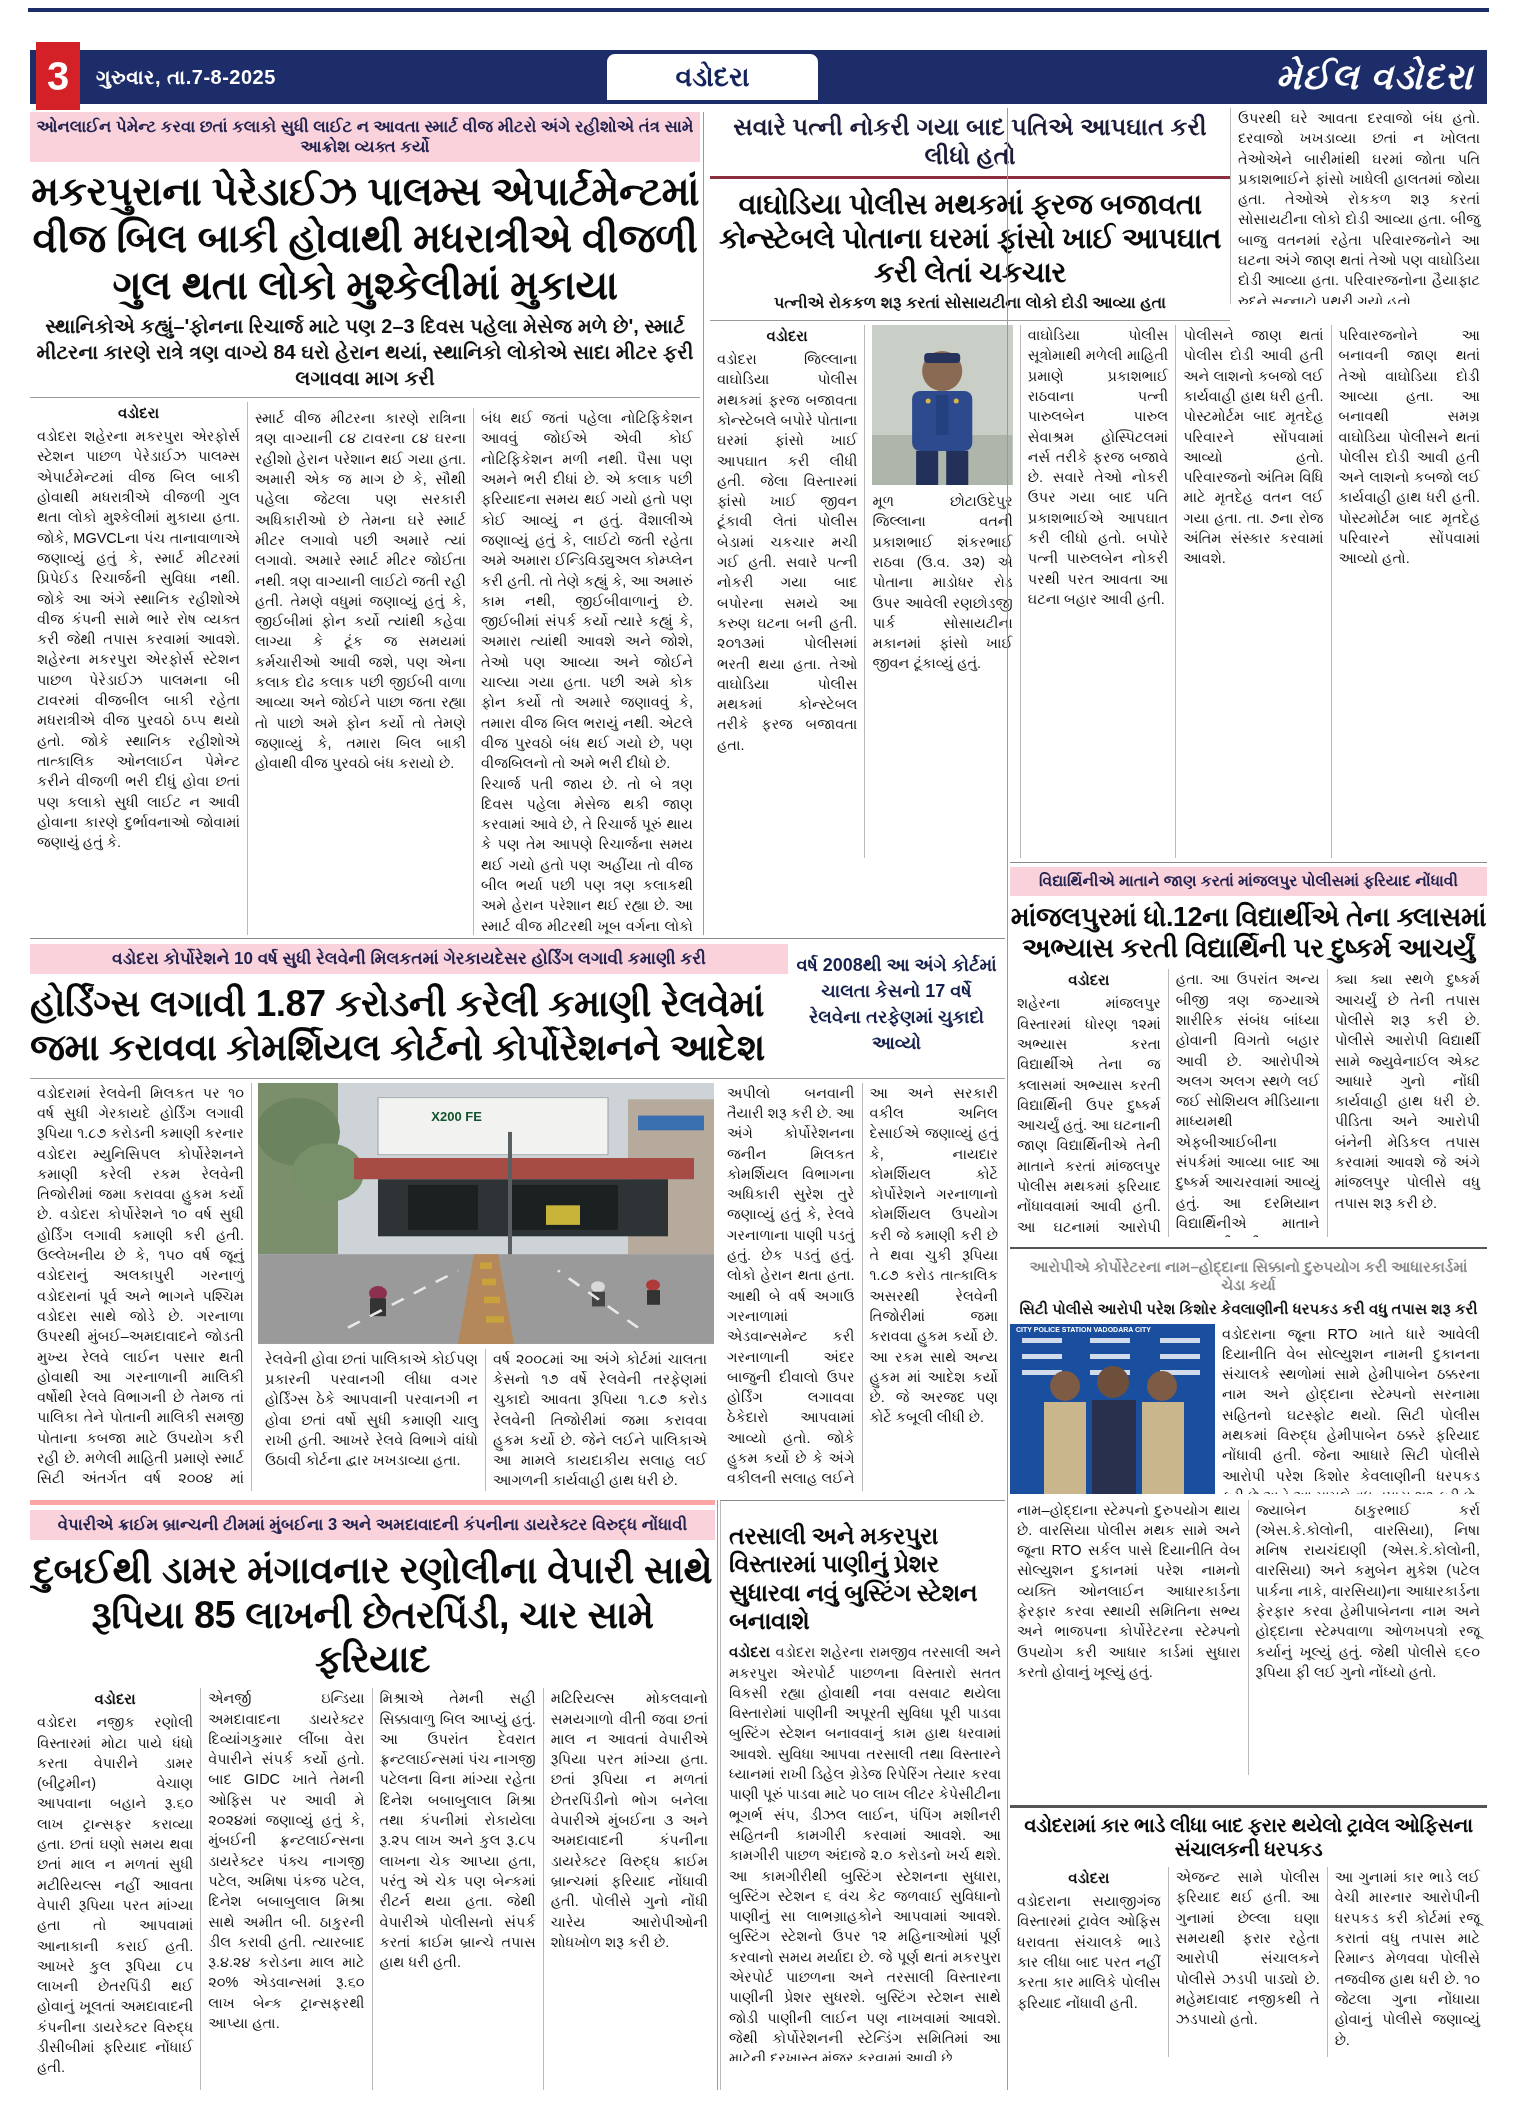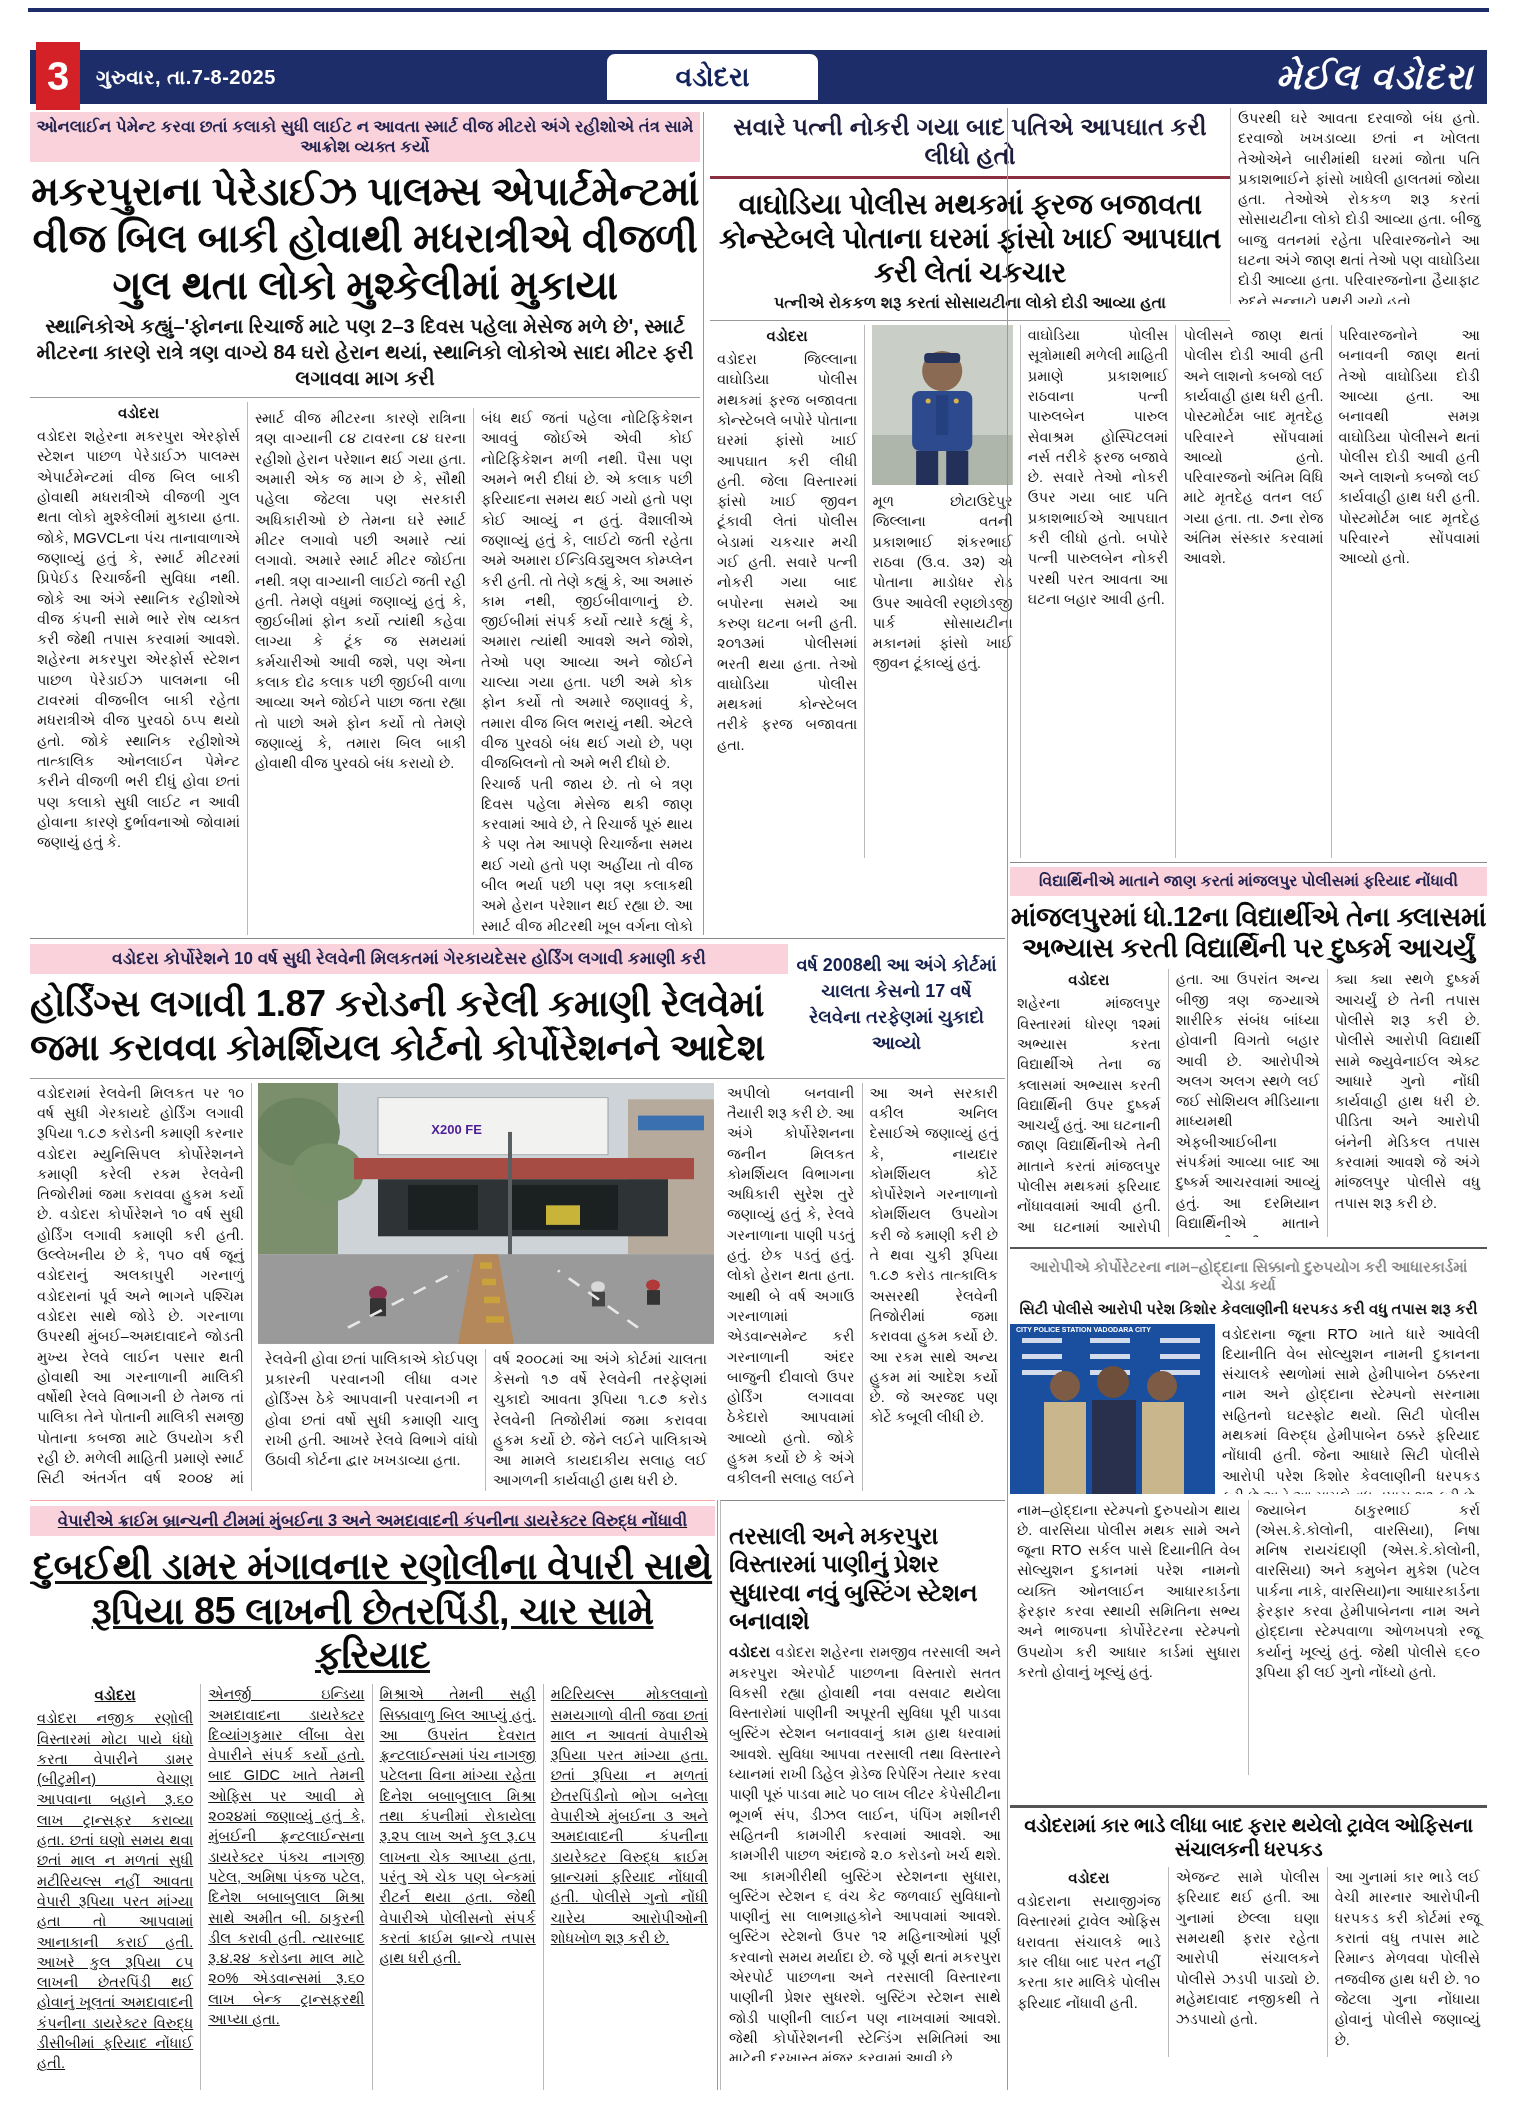--- a/index.html
+++ b/index.html
@@ -207,21 +207,21 @@
             <circle cx="340" cy="250" r="7" fill="#d9d9d9"></circle>
               <rect x="334" y="256" width="13" height="18" fill="#444"></rect>
             <circle cx="395" cy="248" r="7" fill="#b03a3a"></circle>
               <rect x="389" y="254" width="13" height="18" fill="#333"></rect>
             <g stroke="#e8e8e8" stroke-width="3" stroke-dasharray="14 12">
                 <line x1="90" y1="300" x2="200" y2="230"></line>
                 <line x1="380" y1="300" x2="300" y2="230"></line>
               </g>
             <rect x="250" y="60" width="4" height="150" fill="#5a5f62"></rect>
           </svg>
-          <div class="ph-caption-text" style="left:38%;top:10%;font-size:13px;color:#4c1d95;margin-top:13px;">X200 FE</div>
+          <div class="ph-caption-text" style="left:38%;top:10%;font-size:13px;color:#14532d;">X200 FE</div>
         </div>
         <div class="body-row" style="flex:1;margin-top:5px;">
           <div class="col" style="width:50%;"><span>રેલવેની હોવા છતાં પાલિકાએ કોઈપણ પ્રકારની પરવાનગી લીધા વગર હોર્ડિંગ્સ ઠેકે આપવાની પરવાનગી ન હોવા છતાં વર્ષો સુધી કમાણી ચાલુ રાખી હતી. આખરે રેલવે વિભાગે વાંધો ઉઠાવી કોર્ટના દ્વાર ખખડાવ્યા હતા.</span></div>
           <div class="col" style="width:50%;"><span>વર્ષ ૨૦૦૮માં આ અંગે કોર્ટમાં ચાલતા કેસનો ૧૭ વર્ષે રેલવેની તરફેણમાં ચુકાદો આવતા રૂપિયા ૧.૮૭ કરોડ રેલવેની તિજોરીમાં જમા કરાવવા હુકમ કર્યો છે. જેને લઈને પાલિકાએ આ મામલે કાયદાકીય સલાહ લઈ આગળની કાર્યવાહી હાથ ધરી છે.</span></div>
         </div>
       </div>
       <div class="body-row" style="flex:1;">
         <div class="col" style="width:50%;"><span>અપીલો બનવાની તૈયારી શરૂ કરી છે. આ અંગે કોર્પોરેશનના જનીન મિલકત કોમર્શિયલ વિભાગના અધિકારી સુરેશ તુરે જણાવ્યું હતું કે, રેલવે ગરનાળાના પાણી પડતું હતું. છેક પડતું હતું. લોકો હેરાન થતા હતા. આથી બે વર્ષ અગાઉ ગરનાળામાં એડવાન્સમેન્ટ કરી ગરનાળાની અંદર બાજુની દીવાલો ઉપર હોર્ડિંગ લગાવવા ઠેકેદારો આપવામાં આવ્યો હતો. જોકે હુકમ કર્યો છે કે અંગે વકીલની સલાહ લઈને કાર્યવાહી જશે.</span></div>
         <div class="col" style="width:50%;"><span>આ અને સરકારી વકીલ અનિલ દેસાઈએ જણાવ્યું હતું કે, નાયદાર કોમર્શિયલ કોર્ટે કોર્પોરેશને ગરનાળાનો કોમર્શિયલ ઉપયોગ કરી જે કમાણી કરી છે તે થવા ચુકી રૂપિયા ૧.૮૭ કરોડ તાત્કાલિક અસરથી રેલવેની તિજોરીમાં જમા કરાવવા હુકમ કર્યો છે. આ રકમ સાથે અન્ય હુકમ માં આદેશ કર્યો છે. જે અરજદ પણ કોર્ટે કબૂલી લીધી છે.</span></div>
       </div>
@@ -257,21 +257,21 @@
         <div class="ph-caption-text" style="left:6px;top:2px;font-size:7px;color:#ffffff;width:190px;">CITY POLICE STATION VADODARA CITY</div>
       </div>
       <div class="col" style="flex:1;border-right:none;"><span>વડોદરાના જૂના RTO ખાતે ધારે આવેલી દિયાનીતિ વેબ સોલ્યુશન નામની દુકાનના સંચાલકે સ્થળોમાં સામે હેમીપાબેન ઠક્કરના નામ અને હોદ્દાના સ્ટેમ્પનો સરનામા સહિતનો ઘટસ્ફોટ થયો. સિટી પોલીસ મથકમાં વિરુદ્ધ હેમીપાબેન ઠક્કરે ફરિયાદ નોંધાવી હતી. જેના આધારે સિટી પોલીસે આરોપી પરેશ કિશોર કેવલાણીની ધરપકડ કરી છે અને આ મામલે વધુ તપાસ શરૂ કરી છે.</span></div>
     </div>
     <div class="body-row" style="height:275px;margin-top:6px;">
       <div class="col" style="width:50%;"><span>નામ–હોદ્દાના સ્ટેમ્પનો દુરુપયોગ થાય છે. વારસિયા પોલીસ મથક સામે અને જૂના RTO સર્કલ પાસે દિયાનીતિ વેબ સોલ્યુશન દુકાનમાં પરેશ નામનો વ્યક્તિ ઓનલાઈન આધારકાર્ડના ફેરફાર કરવા સ્થાયી સમિતિના સભ્ય અને ભાજપના કોર્પોરેટરના સ્ટેમ્પનો ઉપયોગ કરી આધાર કાર્ડમાં સુધારા કરતો હોવાનું ખૂલ્યું હતું.</span></div>
       <div class="col" style="width:50%;"><span>જ્યાબેન ઠાકુરભાઈ કર્રા (એસ.કે.કોલોની, વારસિયા), નિષા મનિષ રાયચંદાણી (એસ.કે.કોલોની, વારસિયા) અને કમુબેન મુકેશ (પટેલ પાર્કના નાકે, વારસિયા)ના આધારકાર્ડના ફેરફાર કરવા હેમીપાબેનના નામ અને હોદ્દાના સ્ટેમ્પવાળા ઓળખપત્રો રજૂ કર્યાનું ખૂલ્યું હતું. જેથી પોલીસે ૬૯૦ રૂપિયા ફી લઈ ગુનો નોંધ્યો હતો.</span></div>
     </div>
   </div>
 
-  <div class="art" style="left:30px;top:1500px;width:685px;height:590px;border-top:1px solid #fca5a5;padding-top:5px;text-decoration:underline;">
+  <div class="art" style="left:30px;top:1500px;width:685px;height:590px;border-top:5px solid #fca5a5;padding-top:5px;">
     <div class="kicker" style="font-size:16.5px;">વેપારીએ ક્રાઈમ બ્રાન્ચની ટીમમાં મુંબઈના 3 અને અમદાવાદની કંપનીના ડાયરેક્ટર વિરુદ્ધ નોંધાવી</div>
     <div class="headline" style="font-size:38px;margin:8px 0 6px;">દુબઈથી ડામર મંગાવનાર રણોલીના વેપારી સાથે રૂપિયા 85 લાખની છેતરપિંડી, ચાર સામે ફરિયાદ</div>
     <div class="body-row" style="height:440px;">
       <div class="col" style="width:25%;">
         <div class="dl">વડોદરા</div>
         <span>વડોદરા નજીક રણોલી વિસ્તારમાં મોટા પાયે ધંધો કરતા વેપારીને ડામર (બીટુમીન) વેચાણ આપવાના બહાને રૂ.૬૦ લાખ ટ્રાન્સફર કરાવ્યા હતા. છતાં ઘણો સમય થવા છતાં માલ ન મળતાં સુધી મટીરિયલ્સ નહીં આવતા વેપારી રૂપિયા પરત માંગ્યા હતા તો આપવામાં આનાકાની કરાઈ હતી. આખરે કુલ રૂપિયા ૮૫ લાખની છેતરપિંડી થઈ હોવાનું ખૂલતાં અમદાવાદની કંપનીના ડાયરેક્ટર વિરુદ્ધ ડીસીબીમાં ફરિયાદ નોંધાઈ હતી.</span>
       </div>
       <div class="col" style="width:25%;"><span>એનર્જી ઇન્ડિયા અમદાવાદના ડાયરેક્ટર દિવ્યાંગકુમાર લીંબા વેરા વેપારીને સંપર્ક કર્યો હતો. બાદ GIDC ખાતે તેમની ઓફિસ પર આવી મે ૨૦૨૪માં જણાવ્યું હતું કે, મુંબઈની ફ્રન્ટલાઈન્સના ડાયરેક્ટર પંક્ચ નાગજી પટેલ, અમિષા પંકજ પટેલ, દિનેશ બબાબુલાલ મિશ્રા સાથે અમીત બી. ઠાકુરની ડીલ કરાવી હતી. ત્યારબાદ રૂ.૪.૨૪ કરોડના માલ માટે ૨૦% એડવાન્સમાં રૂ.૬૦ લાખ બેન્ક ટ્રાન્સફરથી આપ્યા હતા.</span></div>
       <div class="col" style="width:25%;"><span>મિશ્રાએ તેમની સહી સિક્કાવાળુ બિલ આપ્યું હતું. આ ઉપરાંત દેવરાત ફ્રન્ટલાઈન્સમાં પંચ નાગજી પટેલના વિના માંગ્યા રહેતા દિનેશ બબાબુલાલ મિશ્રા તથા કંપનીમાં રોકાયેલા રૂ.૨૫ લાખ અને કુલ રૂ.૮૫ લાખના ચેક આપ્યા હતા, પરંતુ એ ચેક પણ બેન્કમાં રીટર્ન થયા હતા. જેથી વેપારીએ પોલીસનો સંપર્ક કરતાં ક્રાઈમ બ્રાન્ચે તપાસ હાથ ધરી હતી.</span></div>
       <div class="col" style="width:25%;"><span>મટિરિયલ્સ મોકલવાનો સમયગાળો વીતી જવા છતાં માલ ન આવતાં વેપારીએ રૂપિયા પરત માંગ્યા હતા. છતાં રૂપિયા ન મળતાં છેતરપિંડીનો ભોગ બનેલા વેપારીએ મુંબઈના ૩ અને અમદાવાદની કંપનીના ડાયરેક્ટર વિરુદ્ધ ક્રાઈમ બ્રાન્ચમાં ફરિયાદ નોંધાવી હતી. પોલીસે ગુનો નોંધી ચારેય આરોપીઓની શોધખોળ શરૂ કરી છે.</span></div>

